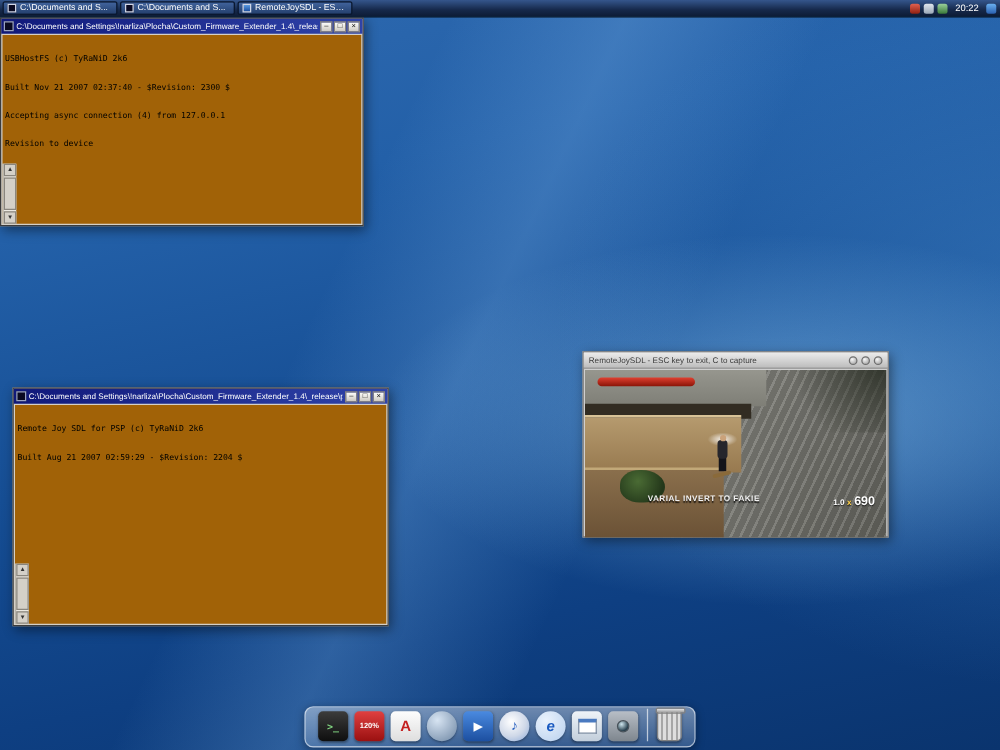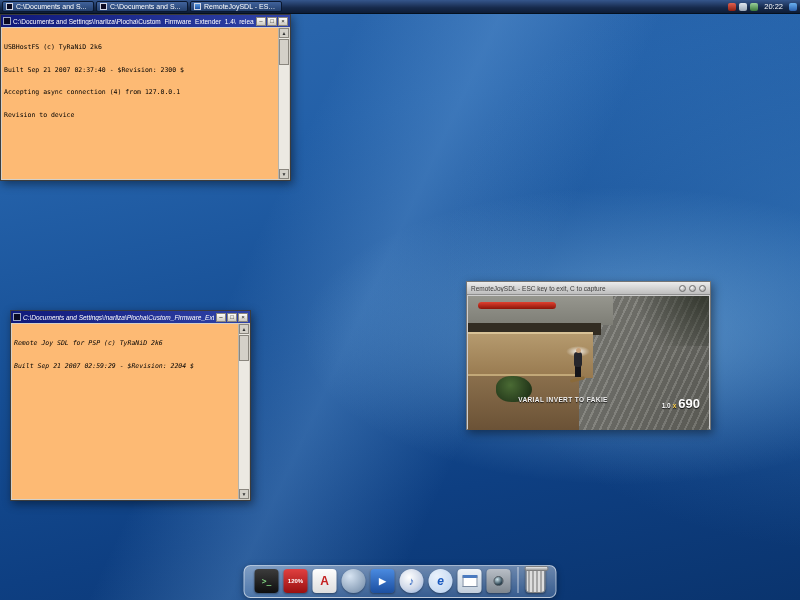--- a/index.html
+++ b/index.html
@@ -50,21 +50,21 @@
     background:linear-gradient(90deg,#10197a,#2f43a8);
   }
   .title-ico { width:8px; height:8px; flex:none; background:#0a0a22; border:1px solid #9aa4c4; }
   .title-text { color:#fff; font-size:6.5px; white-space:nowrap; overflow:hidden; flex:1; }
   .wbtns { display:flex; gap:1px; flex:none; }
   .wbtn {
     width:10px; height:9px; text-align:center;
     background:linear-gradient(#fdfdfb,#cdc9c0); border:1px solid #8a867e;
     font-size:6px; line-height:7px; color:#111; cursor:default;
   }
-  .console-body { position:absolute; top:13px; left:1px; right:1px; bottom:1px; background:#fdba74; display:flex; }
+  .console-body { position:absolute; top:13px; left:1px; right:1px; bottom:1px; background:#a16207; display:flex;flex-direction:column; }
   .console-text {
     flex:1; padding:1px 2px; overflow:hidden;
     font-family:"DejaVu Sans Mono","Liberation Mono",monospace;
     font-size:6.5px; line-height:7.5px; color:#000; white-space:pre;
   }
   .scrollbar { width:11px; flex:none; background:#ece9e2; border-left:1px solid #b8b4aa; display:flex; flex-direction:column; }
   .sb-btn { height:10px; background:#d4d0c8; border:1px solid #8a867e; font-size:5px; line-height:9px; text-align:center; color:#333; }
   .sb-thumb { height:26px; margin:1px 0; background:#d4d0c8; border:1px solid #8a867e; }
   .sb-track { flex:1; }
 
@@ -109,21 +109,21 @@
   .g-board { position:absolute; left:102px; top:82px; width:15px; height:3px; border-radius:2px;
               background:#8a6a3a; transform:rotate(-14deg); }
   .g-trick {
     position:absolute; left:28px; top:100px; width:134px; text-align:center;
     color:#f2f2f2; font-size:6.5px; font-weight:bold; letter-spacing:0.4px;
     text-shadow:0 1px 1px rgba(0,0,0,0.85);
   }
   .g-score { position:absolute; right:9px; top:100px; font-size:6.5px; font-weight:bold; color:#fff;
              text-shadow:0 1px 1px rgba(0,0,0,0.85); display:flex; gap:2px; align-items:baseline; }
   .g-score .times { color:#ffd24a; }
-  .g-score .points { font-size:13px; }
+  .g-score .points { font-size:10px; }
 
   
   .dock {
     position:absolute; left:50%; bottom:2px; transform:translateX(-50%);
     display:flex; align-items:flex-end; gap:5px; padding:4px 10px; height:33px;
     background:linear-gradient(rgba(255,255,255,0.40), rgba(205,218,235,0.22));
     border:1px solid rgba(255,255,255,0.55); border-radius:7px;
     box-shadow:0 2px 7px rgba(0,0,0,0.35); z-index:55;
   }
   .dock-ico {
@@ -190,47 +190,47 @@
       <span class="title-text">C:\Documents and Settings\!narliza\Plocha\Custom_Firmware_Extender_1.4\_release\pc\w</span>
       <span class="wbtns">
         <span class="wbtn">–</span>
         <span class="wbtn">□</span>
         <span class="wbtn">×</span>
       </span>
     </div>
     <div class="console-body">
       <div class="console-text">
         <div>USBHostFS (c) TyRaNiD 2k6</div>
-        <div>Built Sep 21 2007 02:37:40 - $Revision: 2300 $</div>
+        <div>Built Nov 21 2007 02:37:40 - $Revision: 2300 $</div>
         <div>Accepting async connection (4) from 127.0.0.1</div>
         <div>Revision to device</div>
       </div>
       <div class="scrollbar">
         <div class="sb-btn">▲</div>
         <div class="sb-thumb"></div>
         <div class="sb-track"></div>
         <div class="sb-btn">▼</div>
       </div>
     </div>
   </div>
 
-  <div class="win console-win" style="left:10px; top:310px; width:241px; height:191px;font-style:italic;">
+  <div class="win console-win" style="left:10px; top:310px; width:301px; height:191px;">
     <div class="titlebar">
       <span class="title-ico"></span>
       <span class="title-text">C:\Documents and Settings\!narliza\Plocha\Custom_Firmware_Extender_1.4\_release\pc\w</span>
       <span class="wbtns">
         <span class="wbtn">–</span>
         <span class="wbtn">□</span>
         <span class="wbtn">×</span>
       </span>
     </div>
     <div class="console-body">
       <div class="console-text">
         <div>Remote Joy SDL for PSP (c) TyRaNiD 2k6</div>
-        <div>Built Sep 21 2007 02:59:29 - $Revision: 2204 $</div>
+        <div>Built Aug 21 2007 02:59:29 - $Revision: 2204 $</div>
       </div>
       <div class="scrollbar">
         <div class="sb-btn">▲</div>
         <div class="sb-thumb"></div>
         <div class="sb-track"></div>
         <div class="sb-btn">▼</div>
       </div>
     </div>
   </div>
 

